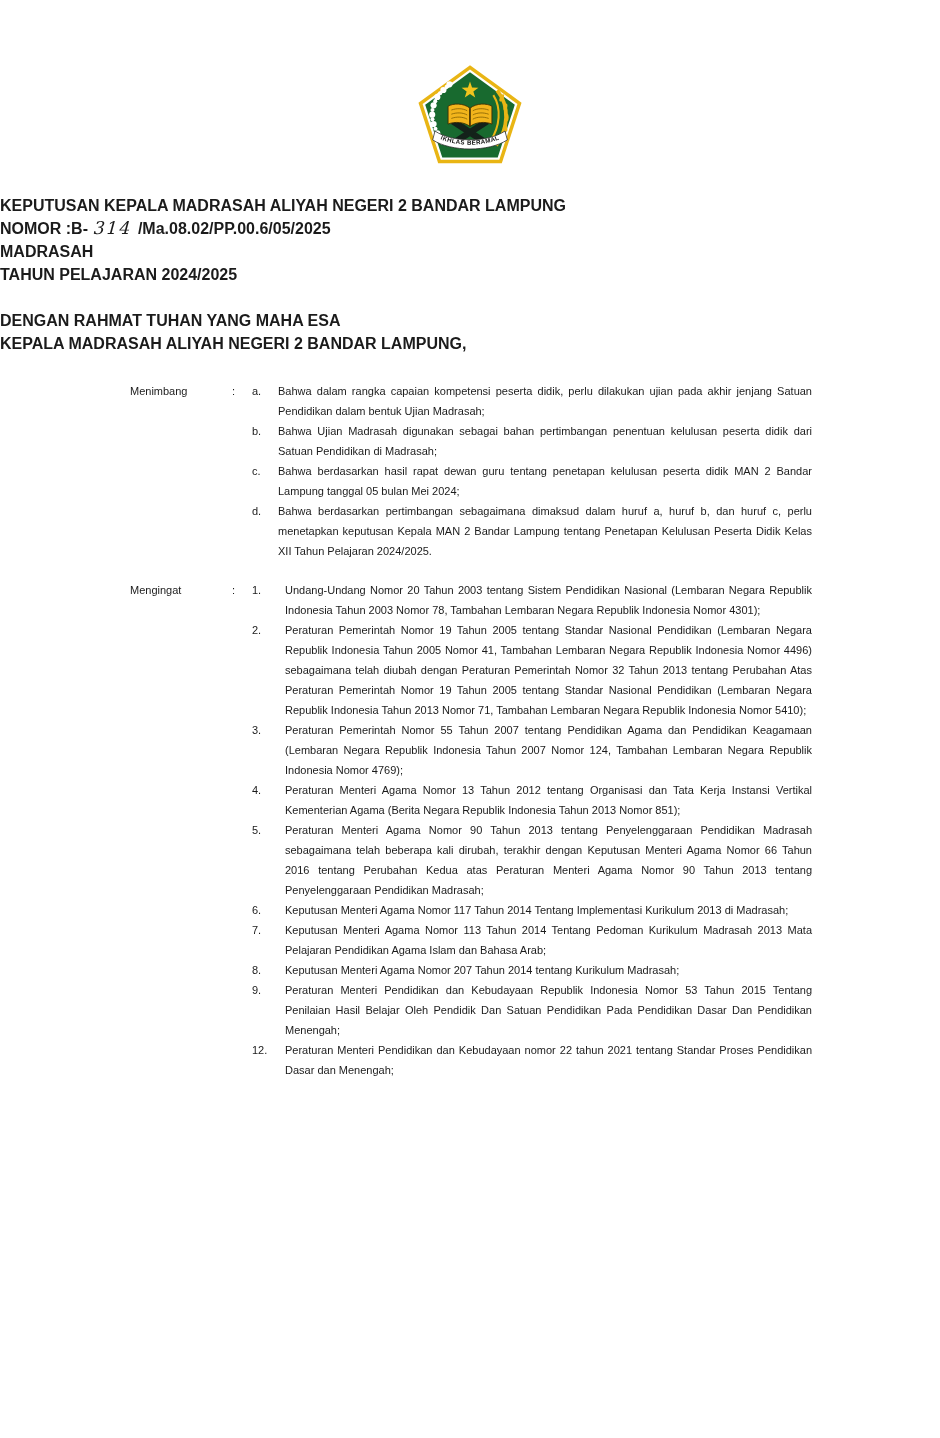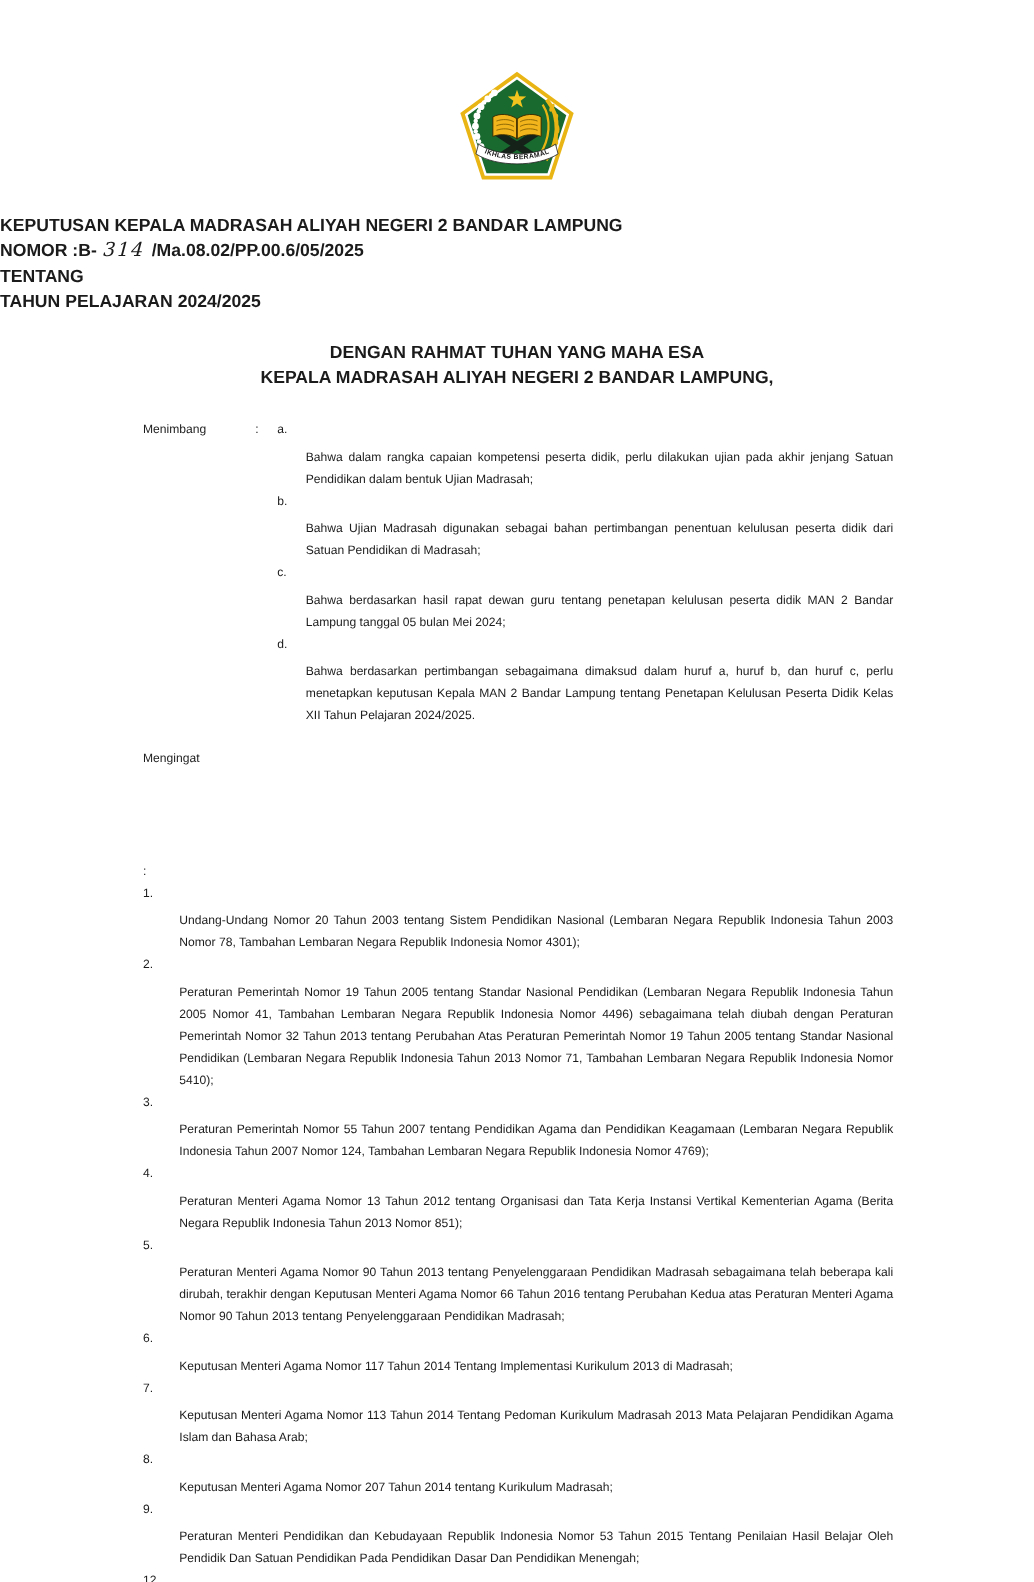--- a/index.html
+++ b/index.html
@@ -28,41 +28,40 @@
     font-style: italic;
     font-weight: normal;
     font-size: 17.5px;
     letter-spacing: 1.5px;
     display: inline-block;
     transform: skew(-4deg);
     margin: 0 6px;
   }
   .invoc-block {
     margin-top: 23px;
-    text-align: center;
     font-weight: bold;
     font-size: 16px;
     line-height: 23px;
   }
   .body-block {
     padding: 0 128px 60px 130px;
     font-size: 11px;
     line-height: 20px;
   }
   .clause { display: flex; align-items: flex-start; }
   .clause-menimbang { margin-top: 26px; }
-  .clause-mengingat { margin-top: 19px; flex-direction: column; }
+  .clause-mengingat { margin-top: 19px; }
   .clause-label { width: 102px; flex: 0 0 102px; }
   .clause-colon { width: 20px; flex: 0 0 20px; }
   .clause-items { flex: 1 1 auto; }
   .clause-item { display: flex; align-items: flex-start; }
   .marker { flex: 0 0 auto; }
   .marker-letter { width: 26px; }
   .marker-number { width: 33px; }
-  .item-text { flex: 1 1 auto; text-align: justify; margin-top: 25px; }
+  .item-text { flex: 1 1 auto; text-align: justify; }
 </style>
 </head>
 <body>
 
 <div class="page">
 
   <div class="logo-wrap">
     <svg viewBox="0 0 120 120" width="112" height="115">
 
       <polygon points="60,4 115.2,44.1 94.1,108.9 25.9,108.9 4.8,44.1" fill="#e9b514"></polygon>
@@ -113,21 +112,21 @@
       <path id="ribbonCurve" d="M23,80.5 C42,92 78,92 97,80.5" fill="none"></path>
       <text font-size="6.6" font-weight="bold" fill="#111111" font-family="Liberation Sans, sans-serif" letter-spacing="0.4">
         <textPath href="#ribbonCurve" startOffset="50%" text-anchor="middle">IKHLAS BERAMAL</textPath>
       </text>
     </svg>
   </div>
 
   <div class="title-block">
     <div>KEPUTUSAN KEPALA MADRASAH ALIYAH NEGERI 2 BANDAR LAMPUNG</div>
     <div><span>NOMOR :B-</span><span class="hand">314</span><span>/Ma.08.02/PP.00.6/05/2025</span></div>
-    <div>TENTANG</div>
+    <div>MADRASAH</div>
     <div>TAHUN PELAJARAN 2024/2025</div>
   </div>
 
   <div class="invoc-block">
     <div>DENGAN RAHMAT TUHAN YANG MAHA ESA</div>
     <div>KEPALA MADRASAH ALIYAH NEGERI 2 BANDAR LAMPUNG,</div>
   </div>
 
   <div class="body-block">
 

